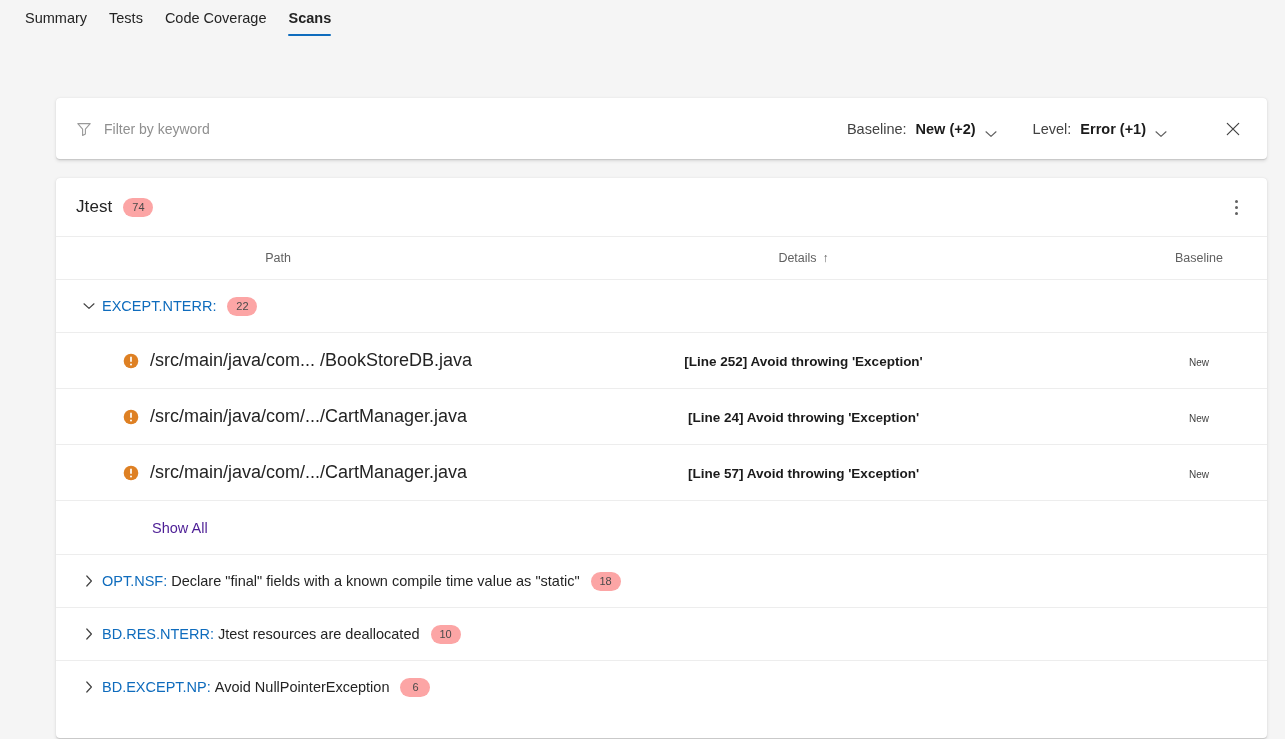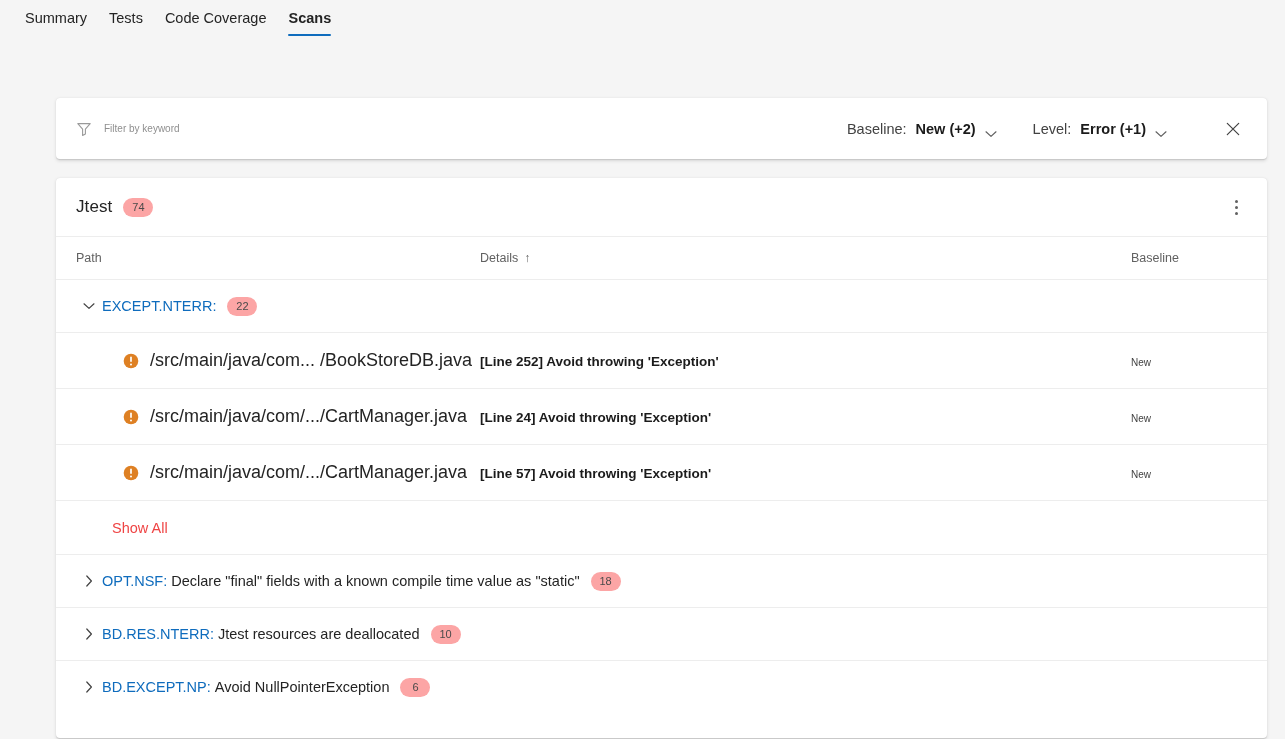--- a/index.html
+++ b/index.html
@@ -80,21 +80,21 @@
     flex: 0 0 auto;
     width: 16px;
     height: 16px;
     display: block;
     color: #9a9a9a;
   }
   .filter-input {
     border: 0;
     outline: 0;
     font-family: "Liberation Sans", sans-serif;
-    font-size: 10px;
+    font-size: 14px;
     color: #242424;
     background: transparent;
     width: 420px;
     padding: 0;
   }
   .filter-input::placeholder {
     color: #8f8f8f;
     opacity: 1;
   }
   .filter-right {
@@ -182,21 +182,21 @@
   }
   .kebab i {
     display: block;
     width: 3px;
     height: 3px;
     border-radius: 50%;
     background: #616161;
   }
 
   
-  .tbl { width: 100%; }
+  .tbl { width: 100%; text-align: center; }
   .row {
     display: flex;
     align-items: center;
     border-top: 1px solid #ededed;
     box-sizing: border-box;
   }
   .row.header {
     border-top: 1px solid #ededed;
     height: 43px;
     color: #616161;
@@ -262,22 +262,22 @@
     color: #1b1b1b;
     white-space: nowrap;
   }
   .base-text {
     font-size: 10px;
     color: #424242;
   }
 
   .row.showall { height: 54px; }
   .showall-link {
-    padding-left: 56px;
-    color: #ef4444;
+    padding-left: 96px;
+    color: #4c1d95;
     font-size: 14.5px;
     cursor: pointer;
   }
 </style>
 </head>
 <body>
 
 <div class="tabstrip">
   <div class="tab">
     <span>Summary</span>

